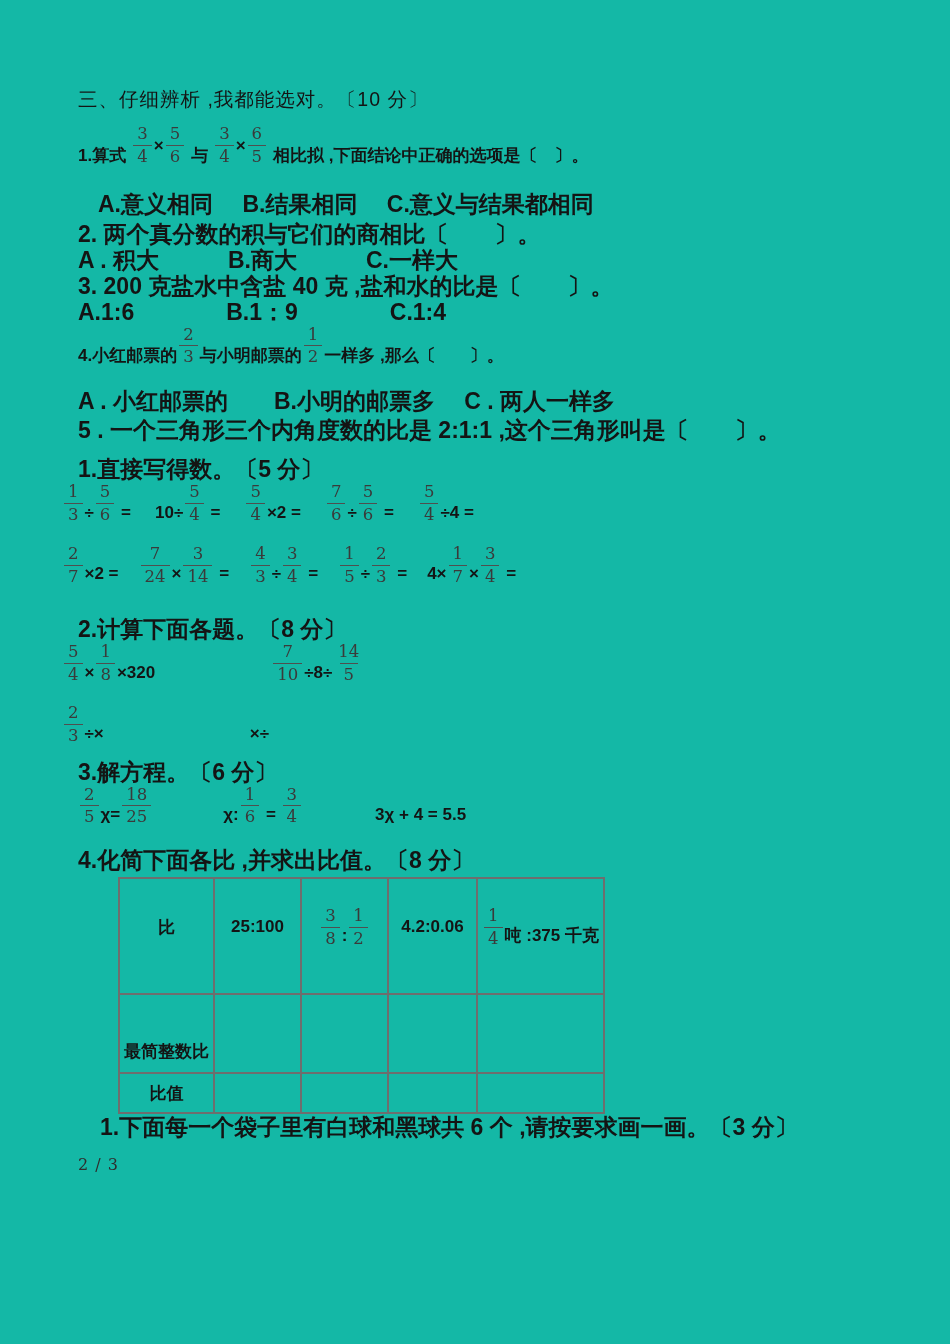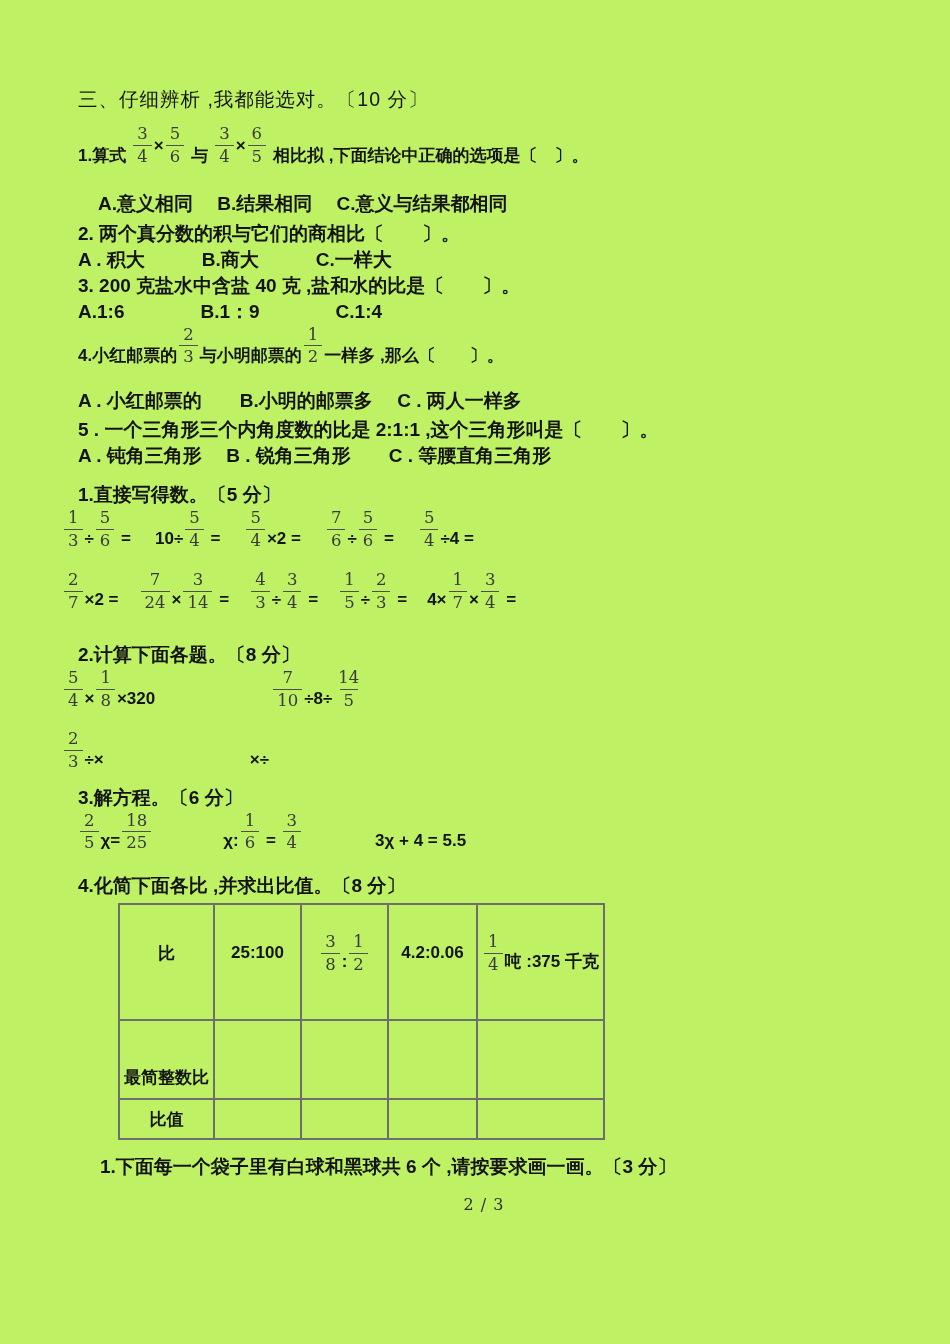--- a/index.html
+++ b/index.html
@@ -1,22 +1,22 @@
 <!DOCTYPE html>
 <html><head>
 <meta charset="utf-8">
 <style>
   html,body{margin:0;padding:0;background:#fff;}
   .page{
-    width:950px;height:1344px;box-sizing:border-box;background:#bef264;
+    width:950px;height:1344px;box-sizing:border-box;background:#14b8a6;
     font-family:"Liberation Sans",sans-serif;color:#141414;
     padding:80px 60px 0 78px;position:relative;overflow:hidden;
   }
   .sec-title{font-size:19.5px;font-weight:400;letter-spacing:1px;line-height:27px;white-space:pre-wrap;}
-  .qline,.optline,.subline{font-size:19px;font-weight:700;line-height:26px;white-space:pre-wrap;}
+  .qline,.optline,.subline{font-size:23px;font-weight:700;line-height:26px;white-space:pre-wrap;}
   .indent1{padding-left:20px;}
   .indent2{padding-left:22px;}
 
   
   .mline{display:flex;align-items:flex-end;font-size:17px;}
   .mline .tok{font-weight:700;line-height:23px;white-space:pre;}
   .eqgroup{display:inline-flex;align-items:center;margin:0 5px;}
   .eqgroup .tok{line-height:1;}
   .exrow{display:flex;align-items:flex-end;font-size:17px;}
   .expr{display:inline-flex;align-items:flex-end;}
@@ -28,39 +28,39 @@
     line-height:1.2;margin:0 2px;
   }
   .frac .fn{padding:0 4px 1px;}
   .frac .fd{border-top:1.6px solid #4f4f4f;padding:1px 4px 0;}
 
   
   .mt4{margin-top:4px;}  .mt11{margin-top:11px;} .mt24{margin-top:24px;}
   .mt0{margin-top:0;}    .mt3{margin-top:3px;}   .mt21{margin-top:21px;}
   .mt13{margin-top:13px;}.mt19{margin-top:19px;} .mt30{margin-top:30px;}
   .mt18{margin-top:18px;}.mt25{margin-top:13px;} .mt20{margin-top:20px;}
-  .mt6{margin-top:6px;}  .mt14{margin-top:14px;}
+  .mt6{margin-top:6px;}  .mt14{}
   .pullleft{margin-left:-16px;}
   .gap24{gap:24px;} .gap20{gap:20px;}
   .mlA{margin-left:116px;} .mlB{margin-left:146px;}
   .mlC{margin-left:70px;}  .mlD{margin-left:72px;}
 
   .ratio-table{border-collapse:collapse;margin-left:40px;margin-top:4px;table-layout:fixed;}
   .ratio-table{border:2.5px solid #333333;}
   .ratio-table td{border:2px solid #6e6e6e;font-size:17px;}
   .ratio-table .hrow td{height:84px;text-align:center;vertical-align:middle;padding:6px 4px 24px 4px;}
   .ratio-table .hrow .tok{font-weight:700;}
   .ratio-table .r2 td{height:67px;}
   .ratio-table .r2 .lblcell{text-align:center;vertical-align:bottom;padding-bottom:9px;font-weight:700;}
   .ratio-table .r3 td{height:36px;}
   .ratio-table .r3 .lblcell{text-align:center;vertical-align:middle;font-weight:700;}
   .cellexpr{display:inline-flex;align-items:flex-end;}
   .cellexpr .tok{font-weight:700;line-height:22px;white-space:pre;padding-bottom:1px;}
 
-  .pagenum{margin-top:15px;text-align:center;font-family:"DejaVu Serif",serif;font-size:16px;color:#2e2e2e;letter-spacing:1px;}
+  .pagenum{margin-top:15px;font-family:"DejaVu Serif",serif;font-size:16px;color:#2e2e2e;letter-spacing:1px;}
 </style>
 </head>
 <body>
 
 <div class="page">
 
   <div class="sec-title mt6">三、仔细辨析 ,我都能选对。〔10 分〕</div>
 
   <div class="mline mt11">
       <span class="tok">1.算式</span>
@@ -106,21 +106,20 @@
       <span class="tok">与小明邮票的</span>
       <span class="frac">
         <span class="fn">1</span>
         <span class="fd">2</span>
       </span>
       <span class="tok">一样多 ,那么〔　　〕。</span>
     </div>
   <div class="optline mt21">A . 小红邮票的　　B.小明的邮票多　 C . 两人一样多</div>
 
   <div class="qline mt3">5 . 一个三角形三个内角度数的比是 2:1:1 ,这个三角形叫是〔　　〕。</div>
-  <div class="optline">A . 钝角三角形　 B . 锐角三角形　　C . 等腰直角三角形</div>
 
   <div class="subline mt13">1.直接写得数。〔5 分〕</div>
 
   <div class="exrow gap24 pullleft mt0">
     <span class="expr">
         <span class="frac">
           <span class="fn">1</span>
           <span class="fd">3</span>
         </span>
         <span class="tok">÷</span>

